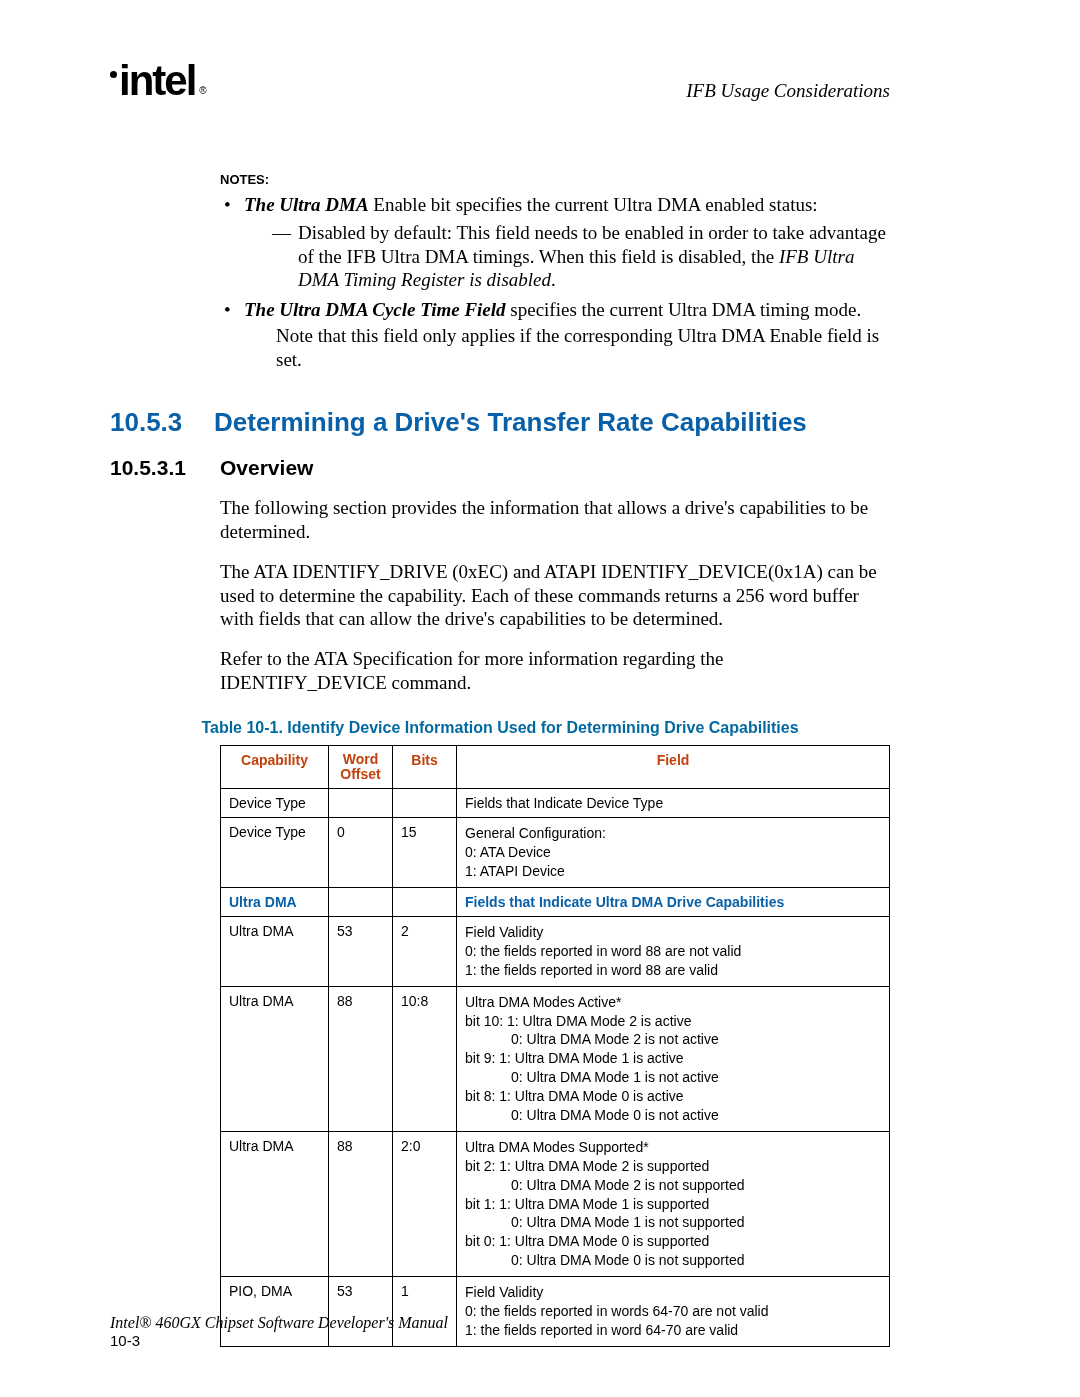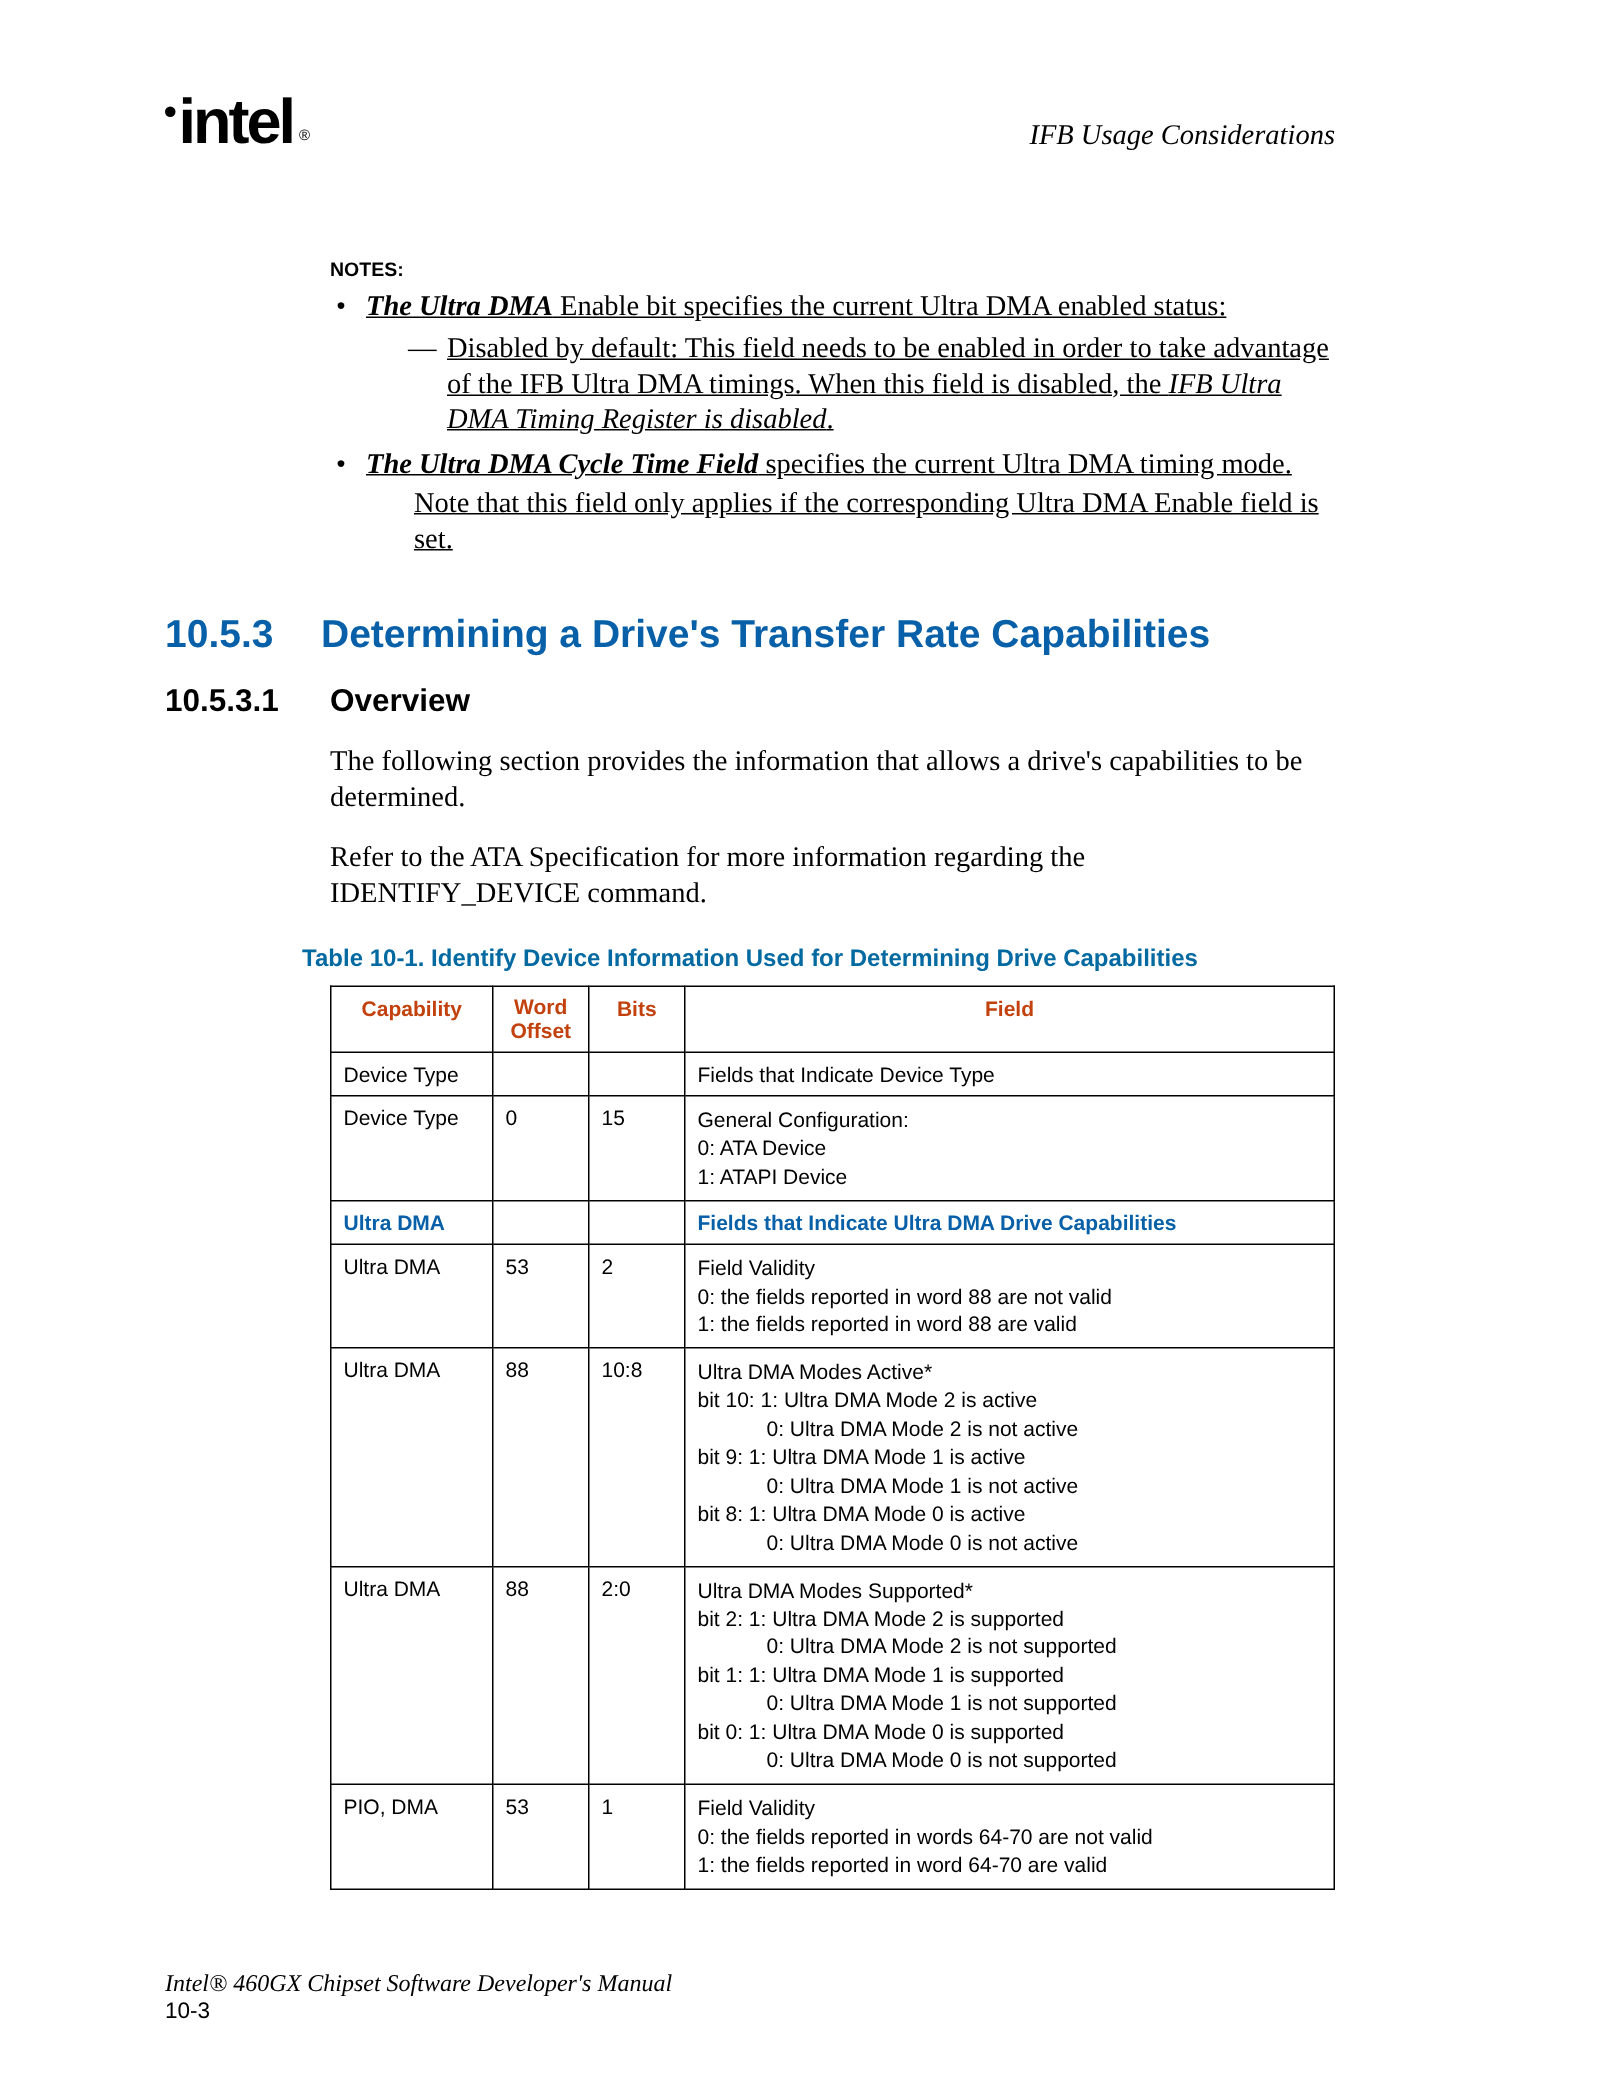--- a/index.html
+++ b/index.html
@@ -54,21 +54,20 @@
     font-weight: 700;
     margin-left: 110px;
     margin-bottom: 6px;
   }
   .body-text {
     font-size: 19px;
     line-height: 1.25;
   }
   .bullet-list {
     margin-left: 110px;
-    text-decoration: underline;
   }
   .bullet {
     position: relative;
     padding-left: 24px;
     margin-bottom: 6px;
   }
   .bullet::before {
     content: "•";
     position: absolute;
     left: 4px;
@@ -191,20 +190,21 @@
 
   <div class="h2">
     <span class="num">10.5.3</span><span>Determining a Drive's Transfer Rate Capabilities</span>
   </div>
 
   <div class="h3">
     <span class="num">10.5.3.1</span><span>Overview</span>
   </div>
 
   <div class="para body-text">The following section provides the information that allows a drive's capabilities to be determined.</div>
+  <div class="para body-text">The ATA IDENTIFY_DRIVE (0xEC) and ATAPI IDENTIFY_DEVICE(0x1A) can be used to determine the capability. Each of these commands returns a 256 word buffer with fields that can allow the drive's capabilities to be determined.</div>
   <div class="para body-text">Refer to the ATA Specification for more information regarding the IDENTIFY_DEVICE command.</div>
 
   <div class="table-caption">Table 10-1. Identify Device Information Used for Determining Drive Capabilities</div>
 
   <table class="data">
     <colgroup>
       <col class="col-cap">
         <col class="col-word">
         <col class="col-bits">
         <col>

